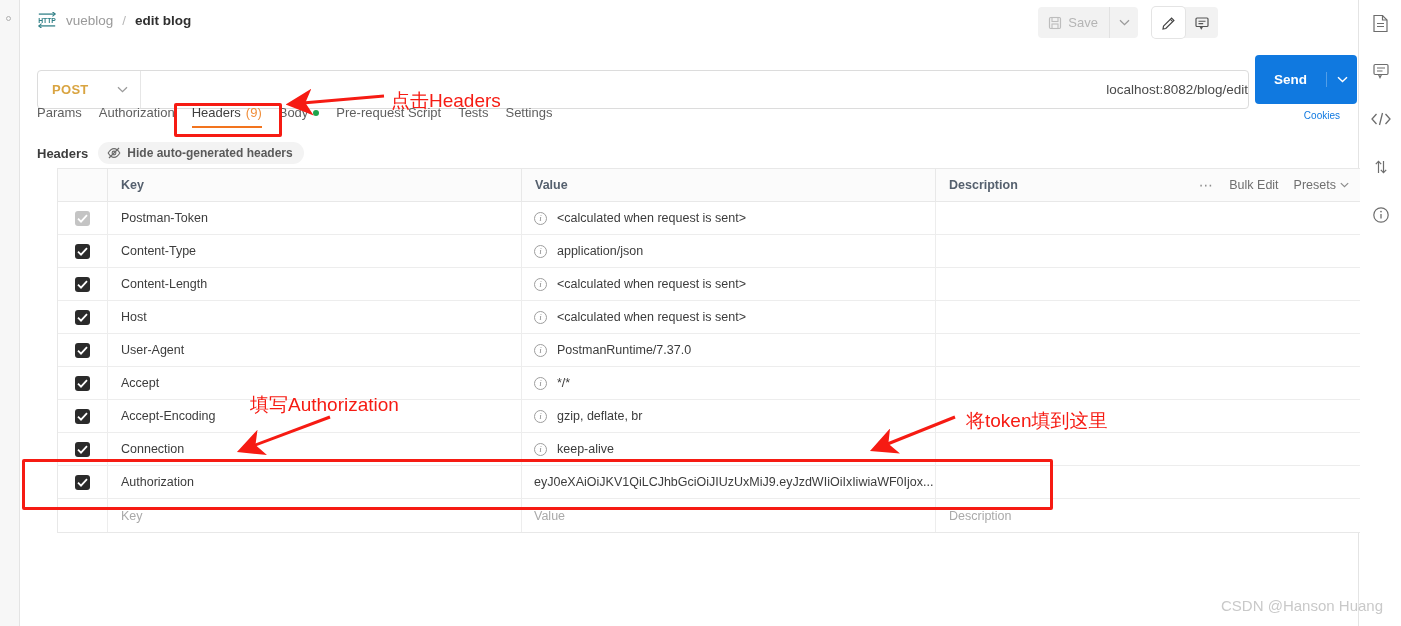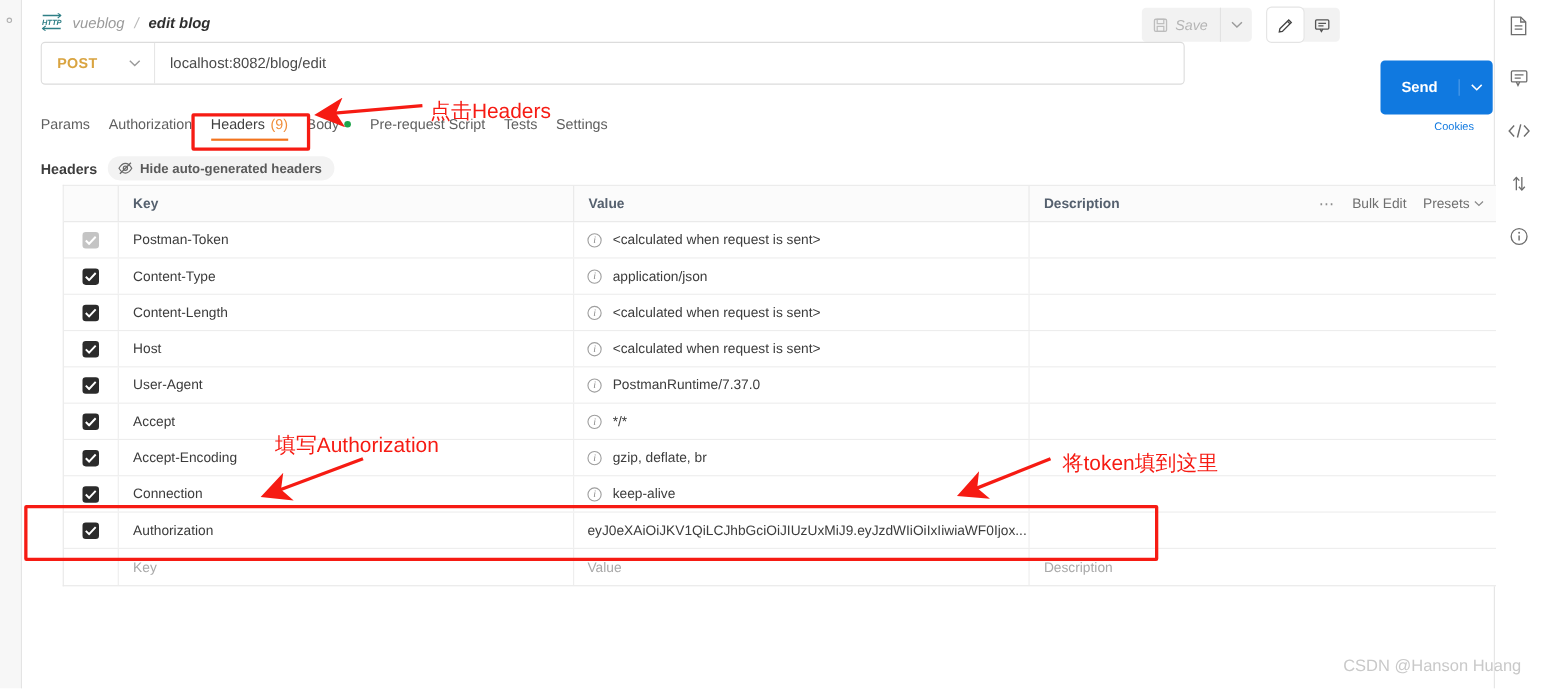--- a/index.html
+++ b/index.html
@@ -23,21 +23,21 @@
   }
 
   
   .main {
     position: absolute; left: 21px; top: 0; width: 1338px; height: 626px;
     background: #ffffff; border-right: 1px solid #e4e4e4;
   }
 
   
   .topbar {
-    position: absolute; left: 0; top: 0; width: 1215px; height: 46px; font-style: italic;
+    position: absolute; left: 0; top: 0; width: 1215px; height: 46px;
   }
   .crumb-wrap {
     position: absolute; left: 16px; top: 12px;
     display: flex; align-items: center; gap: 9px;
   }
   .http-icon {
     width: 20px; height: 16px; display: block;
   }
   .crumb-parent { font-size: 13.5px; color: #9a9a9a; }
   .crumb-sep { font-size: 13.5px; color: #b9b9b9; }
@@ -65,24 +65,24 @@
     background: #f2f2f2; border-radius: 4px; height: 31px;
   }
   .icon-btn {
     display: flex; align-items: center; justify-content: center;
     width: 33px; color: #5a5a5a;
   }
   .icon-btn.active { background: #ffffff; border-radius: 4px; box-shadow: 0 0 0 1px #e4e4e4; }
 
   
   .urlbar {
-    position: absolute; left: 16px; top: 38px;
-    width: 1040px; height: 39px;
+    position: absolute; left: 16px; top: 70px;
+    width: 1212px; height: 39px;
     border: 1px solid #dcdcdc; border-radius: 4px;
-    display: flex; align-items: center; background: #fff;
+    display: flex; align-items: center; background: #fff; justify-content: space-between;
   }
   .method {
     display: flex; align-items: center; gap: 28px;
     padding: 0 12px 0 14px; height: 100%;
     border-right: 1px solid #e6e6e6;
   }
   .method-label { font-size: 13px; font-weight: bold; color: #d9a441; letter-spacing: .3px; }
   .method-caret { color: #9b9b9b; display:flex; align-items:center; }
   .url-text { padding-left: 14px; font-size: 13.5px; color: #4a4a4a; }
 

